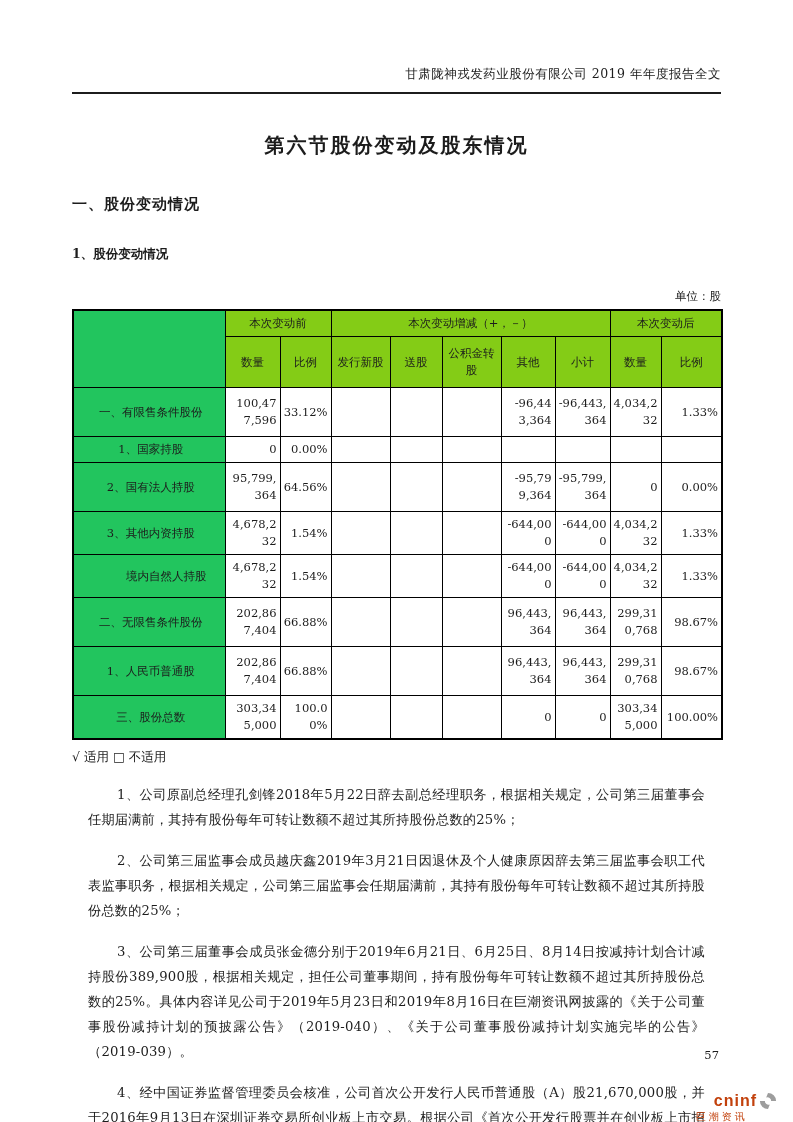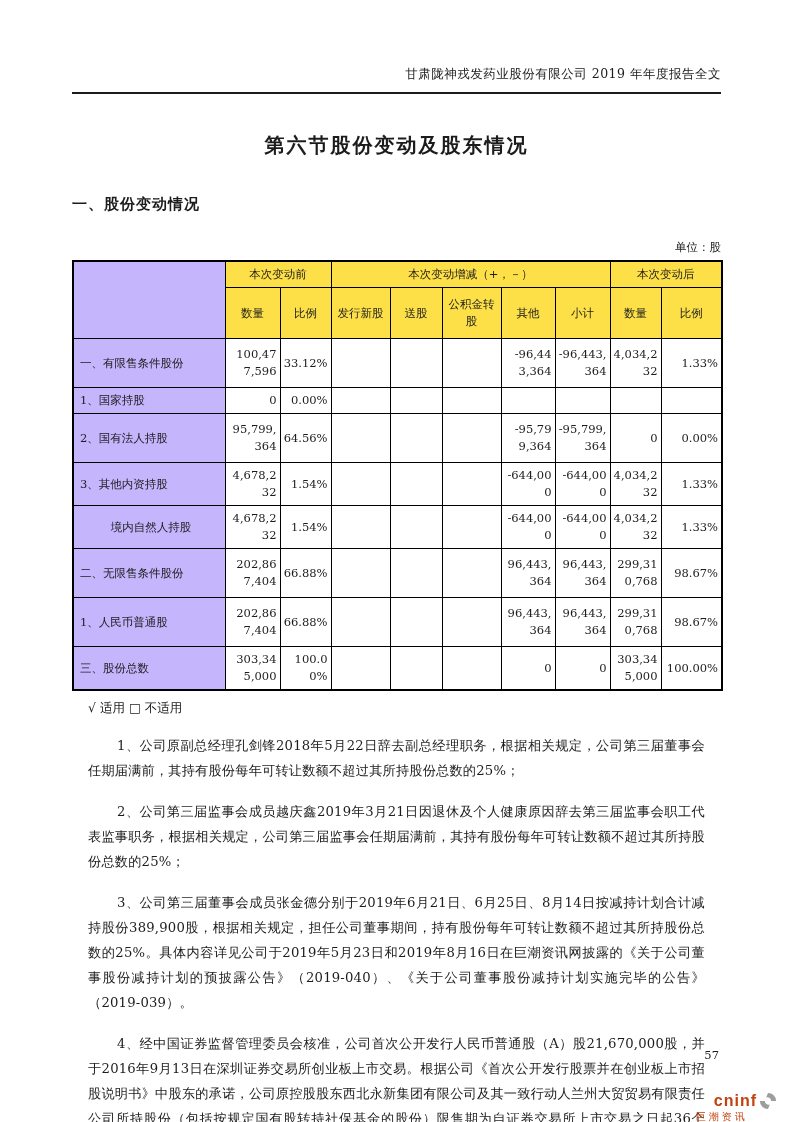--- a/index.html
+++ b/index.html
@@ -57,39 +57,39 @@
   }
   .share-table th, .share-table td {
     border:1px solid #000;
     padding:4px 3px;
     line-height:17px;
     overflow:hidden;
   }
   .share-table thead th {
     font-weight:normal;
     text-align:center;
-    background:#fde047;
+    background:#84cc16;
   }
   .share-table thead tr.sub th { height:42px; }
   .share-table th.corner,
   .share-table tbody th {
-    background:#c4b5fd;
+    background:#22c55e;
     font-weight:normal;
-    text-align:left;
+    text-align:center;
     padding-left:6px;
   }
   .share-table tbody th.indent { padding-left:3.2em; }
   .share-table td.num {
     text-align:right;
     word-break:break-all;
   }
   .share-table tbody tr.tall td, .share-table tbody tr.tall th { height:40px; }
 
   .reason-label { margin-top:13px; font-size:12.5px; }
-  .applicable-line { margin-top:9px; font-size:12.5px;margin-left:16px; }
+  .applicable-line { margin-top:9px; font-size:12.5px; }
 
   .notes { margin-top:6px; }
   .para {
     margin:16px;
     font-size:13.2px;
     line-height:25px;
     text-align:justify;
     text-indent:2.2em;
     letter-spacing:0.2px;
   }
@@ -119,20 +119,21 @@
 
 <div class="page">
   <div class="content">
 
     <div class="doc-header">
       <span>甘肃陇神戎发药业股份有限公司 2019 年年度报告全文</span>
     </div>
 
     <h1 class="chapter-title">第六节股份变动及股东情况</h1>
     <h2 class="section-title">一、股份变动情况</h2>
+    <h3 class="subsection-title">1、股份变动情况</h3>
 
     <div class="unit-row">单位：股</div>
 
     <table class="share-table">
       <colgroup>
         <col style="width:152px">
           <col style="width:55px">
           <col style="width:51px">
         <col style="width:59px">
           <col style="width:52px">

